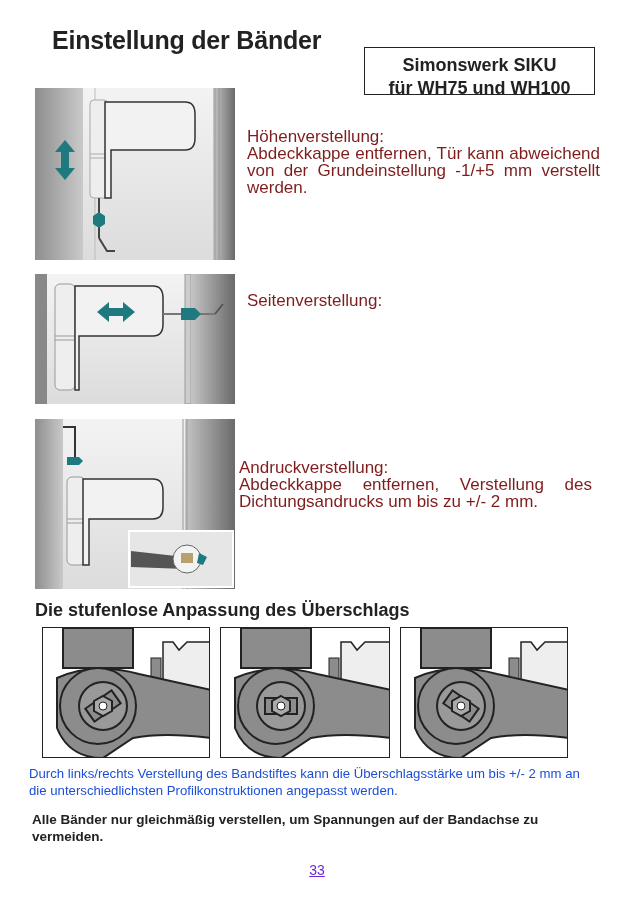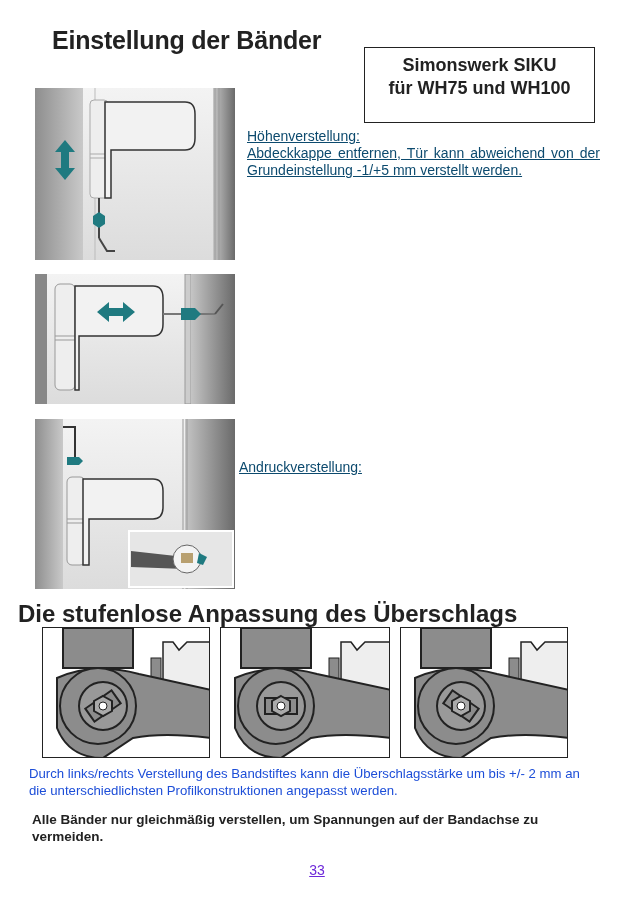--- a/index.html
+++ b/index.html
@@ -1,23 +1,23 @@
 <!DOCTYPE html>
 <html><head>
 <meta charset="utf-8">
 <style>
   html,body{margin:0;padding:0;background:#fff;}
   body{width:634px;height:900px;position:relative;overflow:hidden;font-family:"Liberation Sans",sans-serif;color:#1e1e1e;}
   .abs{position:absolute;}
   .title{left:52px;top:26px;font-size:25px;font-weight:bold;letter-spacing:-0.2px;color:#222;}
-  .model-box{left:364px;top:47px;width:231px;height:76px;border:1.5px solid #222;box-sizing:border-box;text-align:center;font-weight:bold;font-size:18px;line-height:23px;padding-top:6px;color:#222;}
+  .model-box{left:364px;top:47px;width:231px;height:48px;border:1.5px solid #222;box-sizing:border-box;text-align:center;font-weight:bold;font-size:18px;line-height:23px;padding-top:6px;color:#222;}
   .photo{background:#d8d8d8;overflow:hidden;}
-  .desc{font-size:14px;line-height:17px;color:#0c4a6e;text-align:justify;text-decoration:underline;}
+  .desc{font-size:17px;line-height:17px;color:#7f1d1d;text-align:justify;}
   .desc .h{display:block;text-align:left;}
-  .section-title{left:18px;top:600px;font-size:24px;font-weight:bold;color:#222;}
+  .section-title{left:35px;top:600px;font-size:18px;font-weight:bold;color:#222;}
   .diagram{border:1.5px solid #222;box-sizing:border-box;background:#fff;overflow:hidden;}
   .caption{left:29px;top:765px;width:560px;font-size:13.2px;line-height:17px;color:#1d4ed8;}
   .warning{left:32px;top:811px;width:560px;font-size:13.5px;line-height:17px;font-weight:bold;color:#222;}
   .page-num{left:0;width:634px;top:862px;text-align:center;font-size:14px;color:#6d28d9;text-decoration:underline;}
 </style>
 </head>
 <body>
 
 <div class="abs title">Einstellung der Bänder</div>
 
@@ -77,20 +77,21 @@
     <path d="M40 12 H118 Q128 12 128 24 V50 Q128 62 118 62 H44 V116 H40 Z" fill="#f2f2f2" stroke="#333" stroke-width="1.5"></path>
     <line x1="128" y1="40" x2="180" y2="40" stroke="#777" stroke-width="2"></line>
     <path d="M180 40 L188 30" stroke="#555" stroke-width="2"></path>
     <path d="M146 34 L160 34 L166 40 L160 46 L146 46 Z" fill="#1f7a80"></path>
     <g>
       <path d="M62 38 L74 28 L74 34 L88 34 L88 28 L100 38 L88 48 L88 42 L74 42 L74 48 Z" fill="#1f7a80"></path>
     </g>
   </svg>
 </div>
 <div class="abs desc" style="left:247px;top:292px;width:353px;">
+  <span class="h">Seitenverstellung:</span>
 </div>
 
 <div class="abs photo" style="left:35px;top:419px;width:200px;height:170px;">
   <svg width="200" height="170" viewBox="0 0 200 170">
     <rect x="0" y="0" width="28" height="170" fill="url(#g1)"></rect>
     <rect x="28" y="0" width="122" height="170" fill="url(#g2)"></rect>
     <rect x="150" y="0" width="50" height="170" fill="url(#g3)"></rect>
     <line x1="148" y1="0" x2="148" y2="170" stroke="#999"></line>
     <line x1="152" y1="0" x2="152" y2="170" stroke="#999"></line>
     <path d="M28 8 L40 8 L40 40" stroke="#333" stroke-width="2" fill="none"></path>
@@ -103,20 +104,21 @@
       <rect x="94" y="112" width="104" height="56" fill="#e6e6e6" stroke="#fff" stroke-width="2"></rect>
       <path d="M96 132 L150 138 L150 150 L96 148 Z" fill="#555"></path>
       <circle cx="152" cy="140" r="14" fill="#f3f3f3" stroke="#666"></circle>
       <rect x="146" y="134" width="12" height="10" fill="#b8a070"></rect>
       <path d="M164 134 L172 138 L168 146 L162 144 Z" fill="#1f7a80"></path>
     </g>
   </svg>
 </div>
 <div class="abs desc" style="left:239px;top:459px;width:353px;">
   <span class="h">Andruckverstellung:</span>
+  <span>Abdeckkappe entfernen, Verstellung des Dichtungsandrucks um bis zu +/- 2 mm.</span>
 </div>
 
 <div class="abs section-title">Die stufenlose Anpassung des Überschlags</div>
 
 <div class="abs diagram" style="left:42px;top:627px;width:168px;height:131px;">
   <svg width="168" height="131" viewBox="0 0 168 131">
     <rect x="20" y="0" width="70" height="40" fill="#8c8c8c" stroke="#222" stroke-width="2"></rect>
     <path d="M120 14 L130 14 L136 22 L144 14 L168 14 L168 70 L120 70 Z" fill="#eee" stroke="#222" stroke-width="1.5"></path>
     <rect x="108" y="30" width="10" height="40" fill="#8c8c8c" stroke="#222"></rect>
     <path d="M14 50 Q50 34 96 46 L168 62 L168 110 Q120 104 90 110 L60 130 Q26 130 14 100 Z" fill="#8c8c8c" stroke="#222" stroke-width="2"></path>

